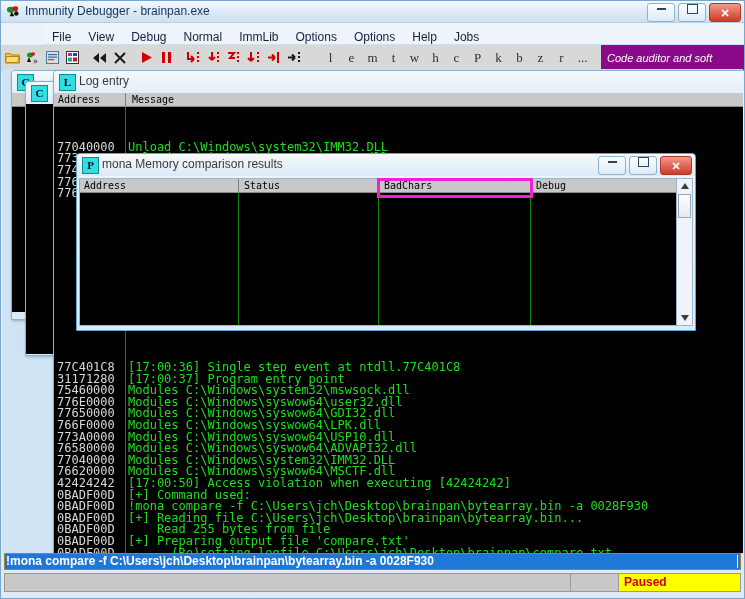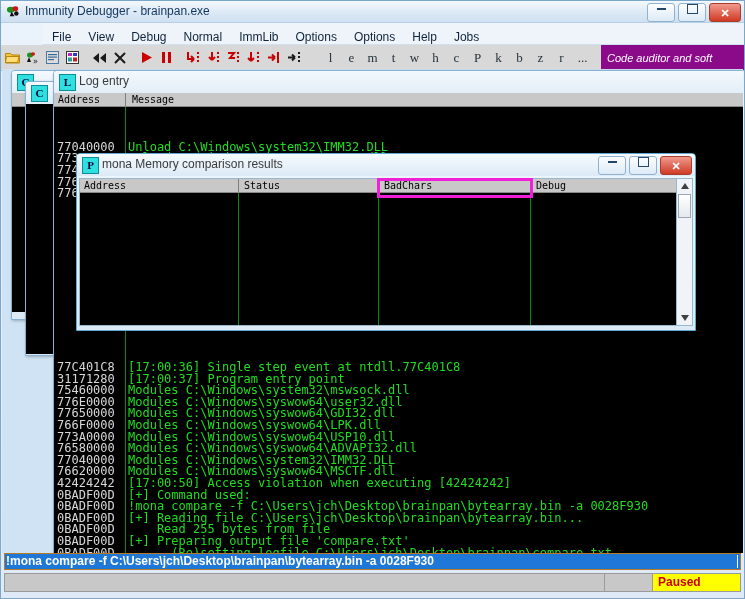--- a/index.html
+++ b/index.html
@@ -86,21 +86,21 @@
     border:1px solid #b87a24;background:#1f78d8;box-sizing:border-box;}
   .cmdbar span{color:#fff;font-size:12px;font-weight:bold;line-height:15px;
     padding-left:1px;white-space:nowrap;display:block;}
   .cmdcaret{position:absolute;right:2px;top:1px;width:1px;height:13px;background:#fff;}
 
   
   .statusbar{position:absolute;left:3px;right:3px;bottom:6px;height:19px;
     display:flex;}
   .sb1{flex:1;background:#c8c8c8;border:1px solid #9a9a9a;box-sizing:border-box;}
   .sb2{width:48px;background:#c8c8c8;border:1px solid #9a9a9a;border-left:0;box-sizing:border-box;}
-  .sb3{width:88px;background:#ffff00;border:1px solid #9a9a9a;border-left:0;
+  .sb3{width:122px;background:#ffff00;border:1px solid #9a9a9a;border-left:0;
     box-sizing:border-box;color:#cc0000;font-size:12px;font-weight:bold;
     line-height:17px;padding-left:5px;}
 
   
   .hl{position:absolute;border:3px solid #f020d8;box-sizing:border-box;}
 </style>
 </head>
 <body>
 
 <div class="app">

